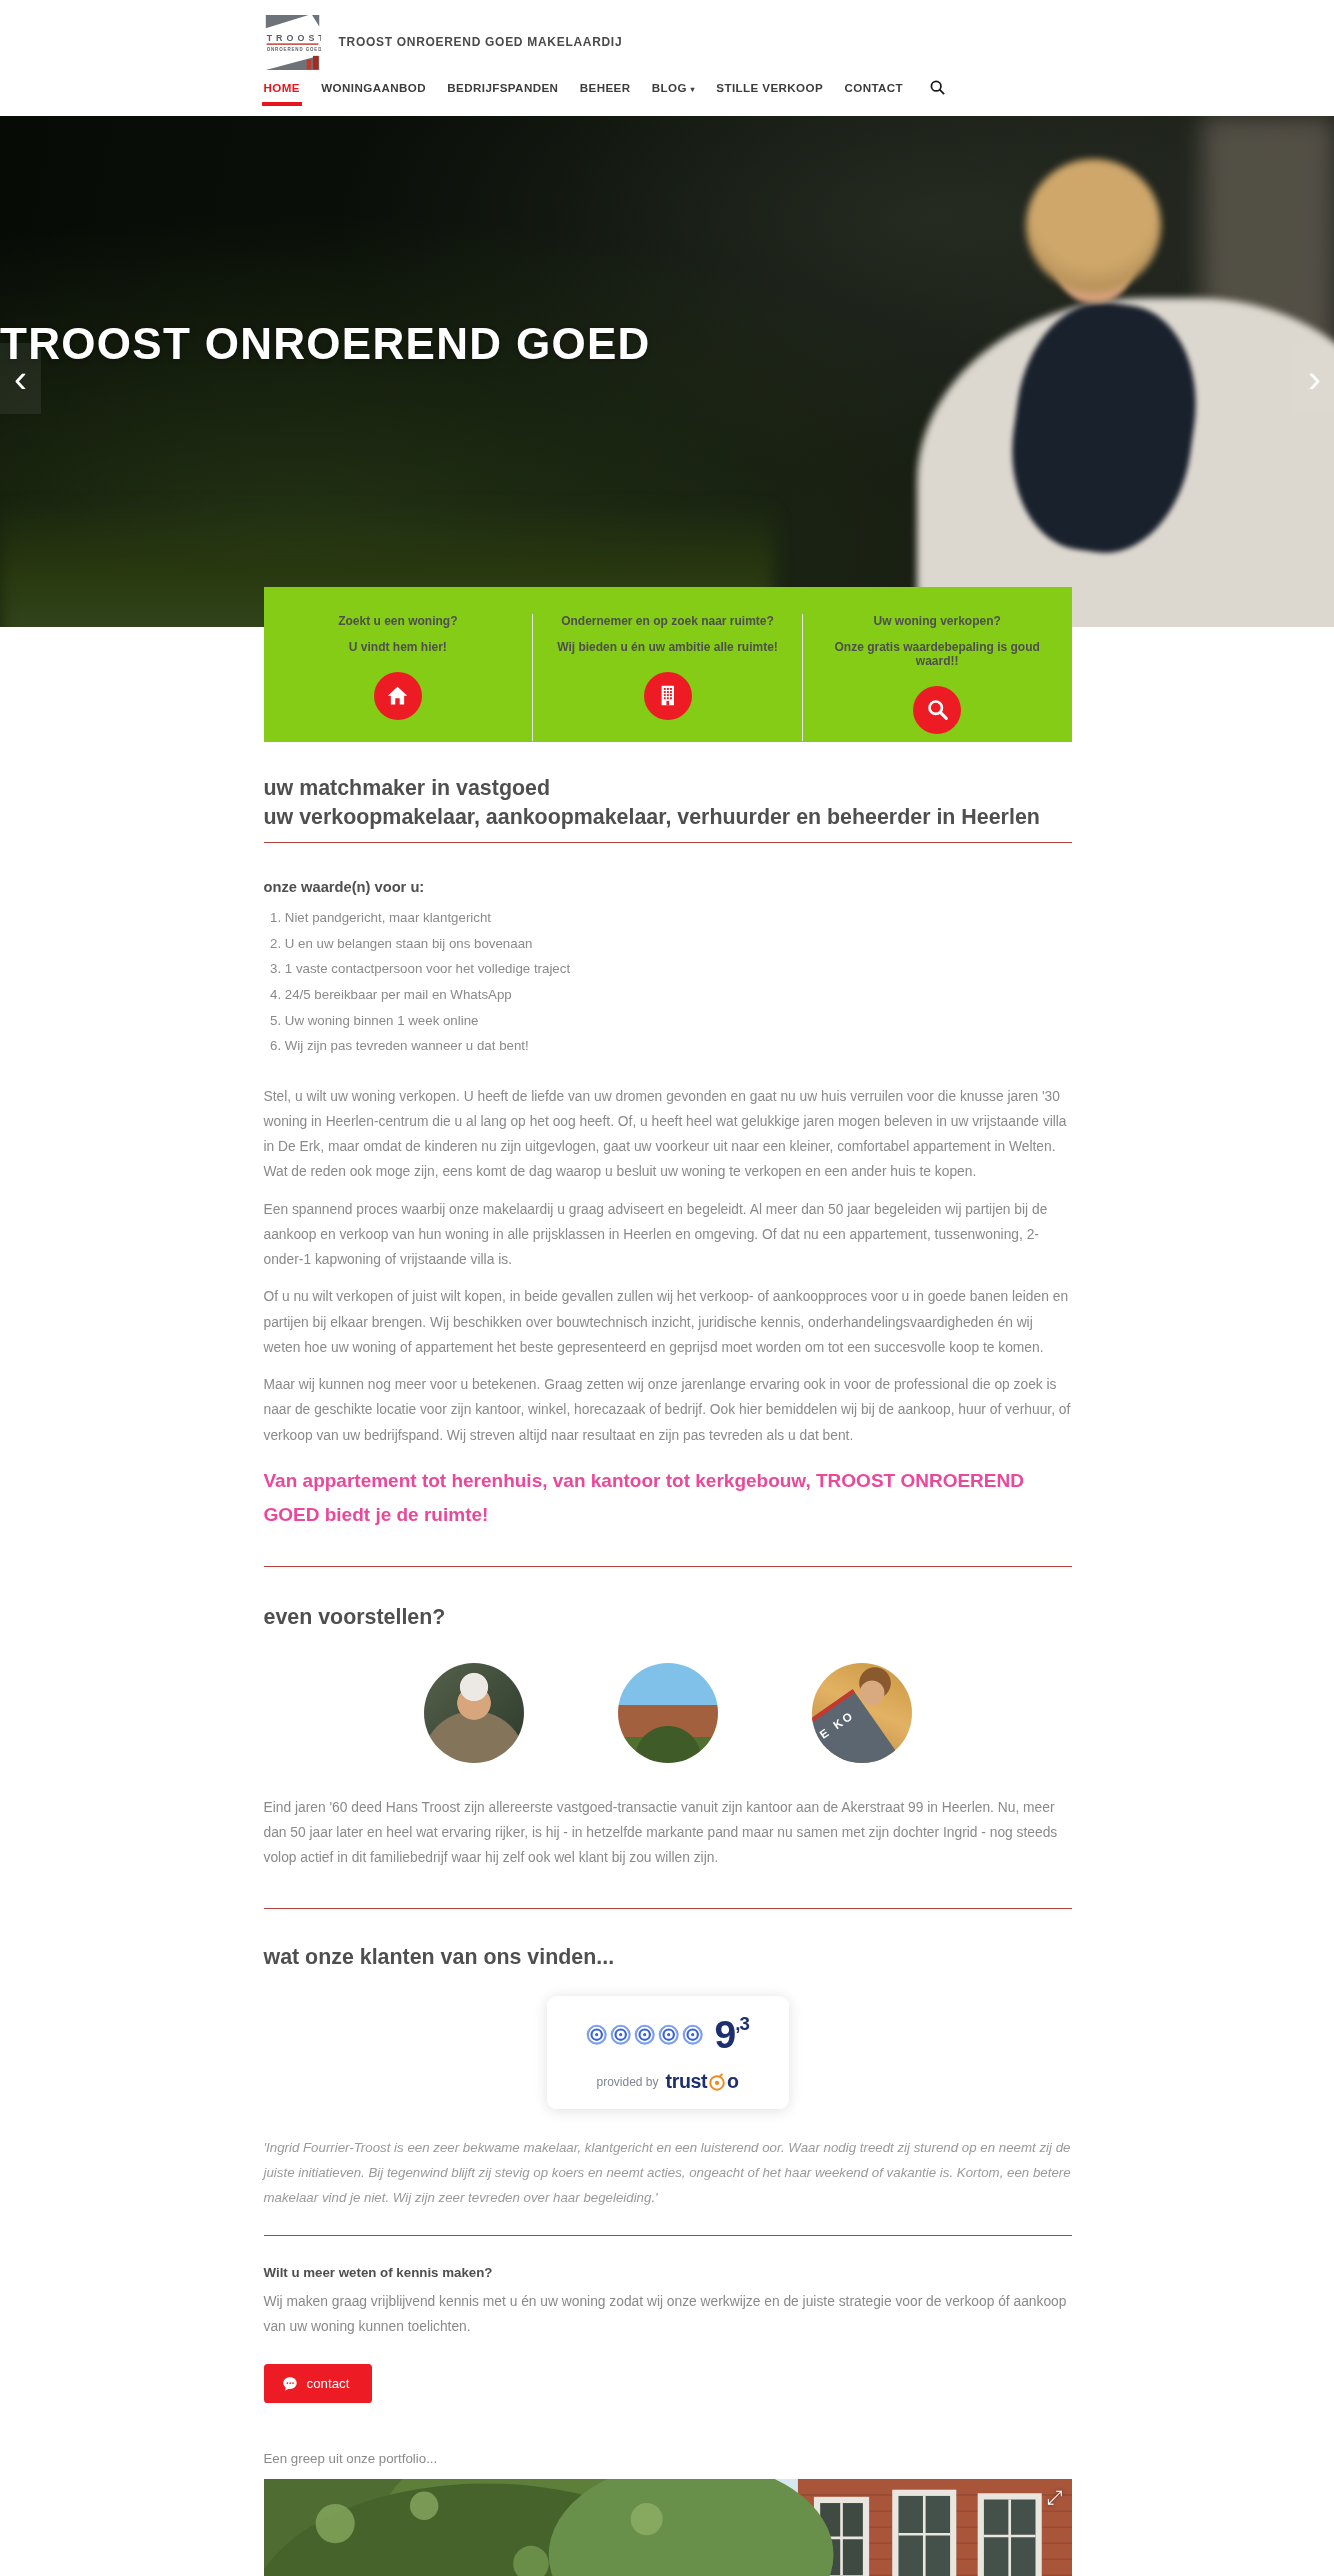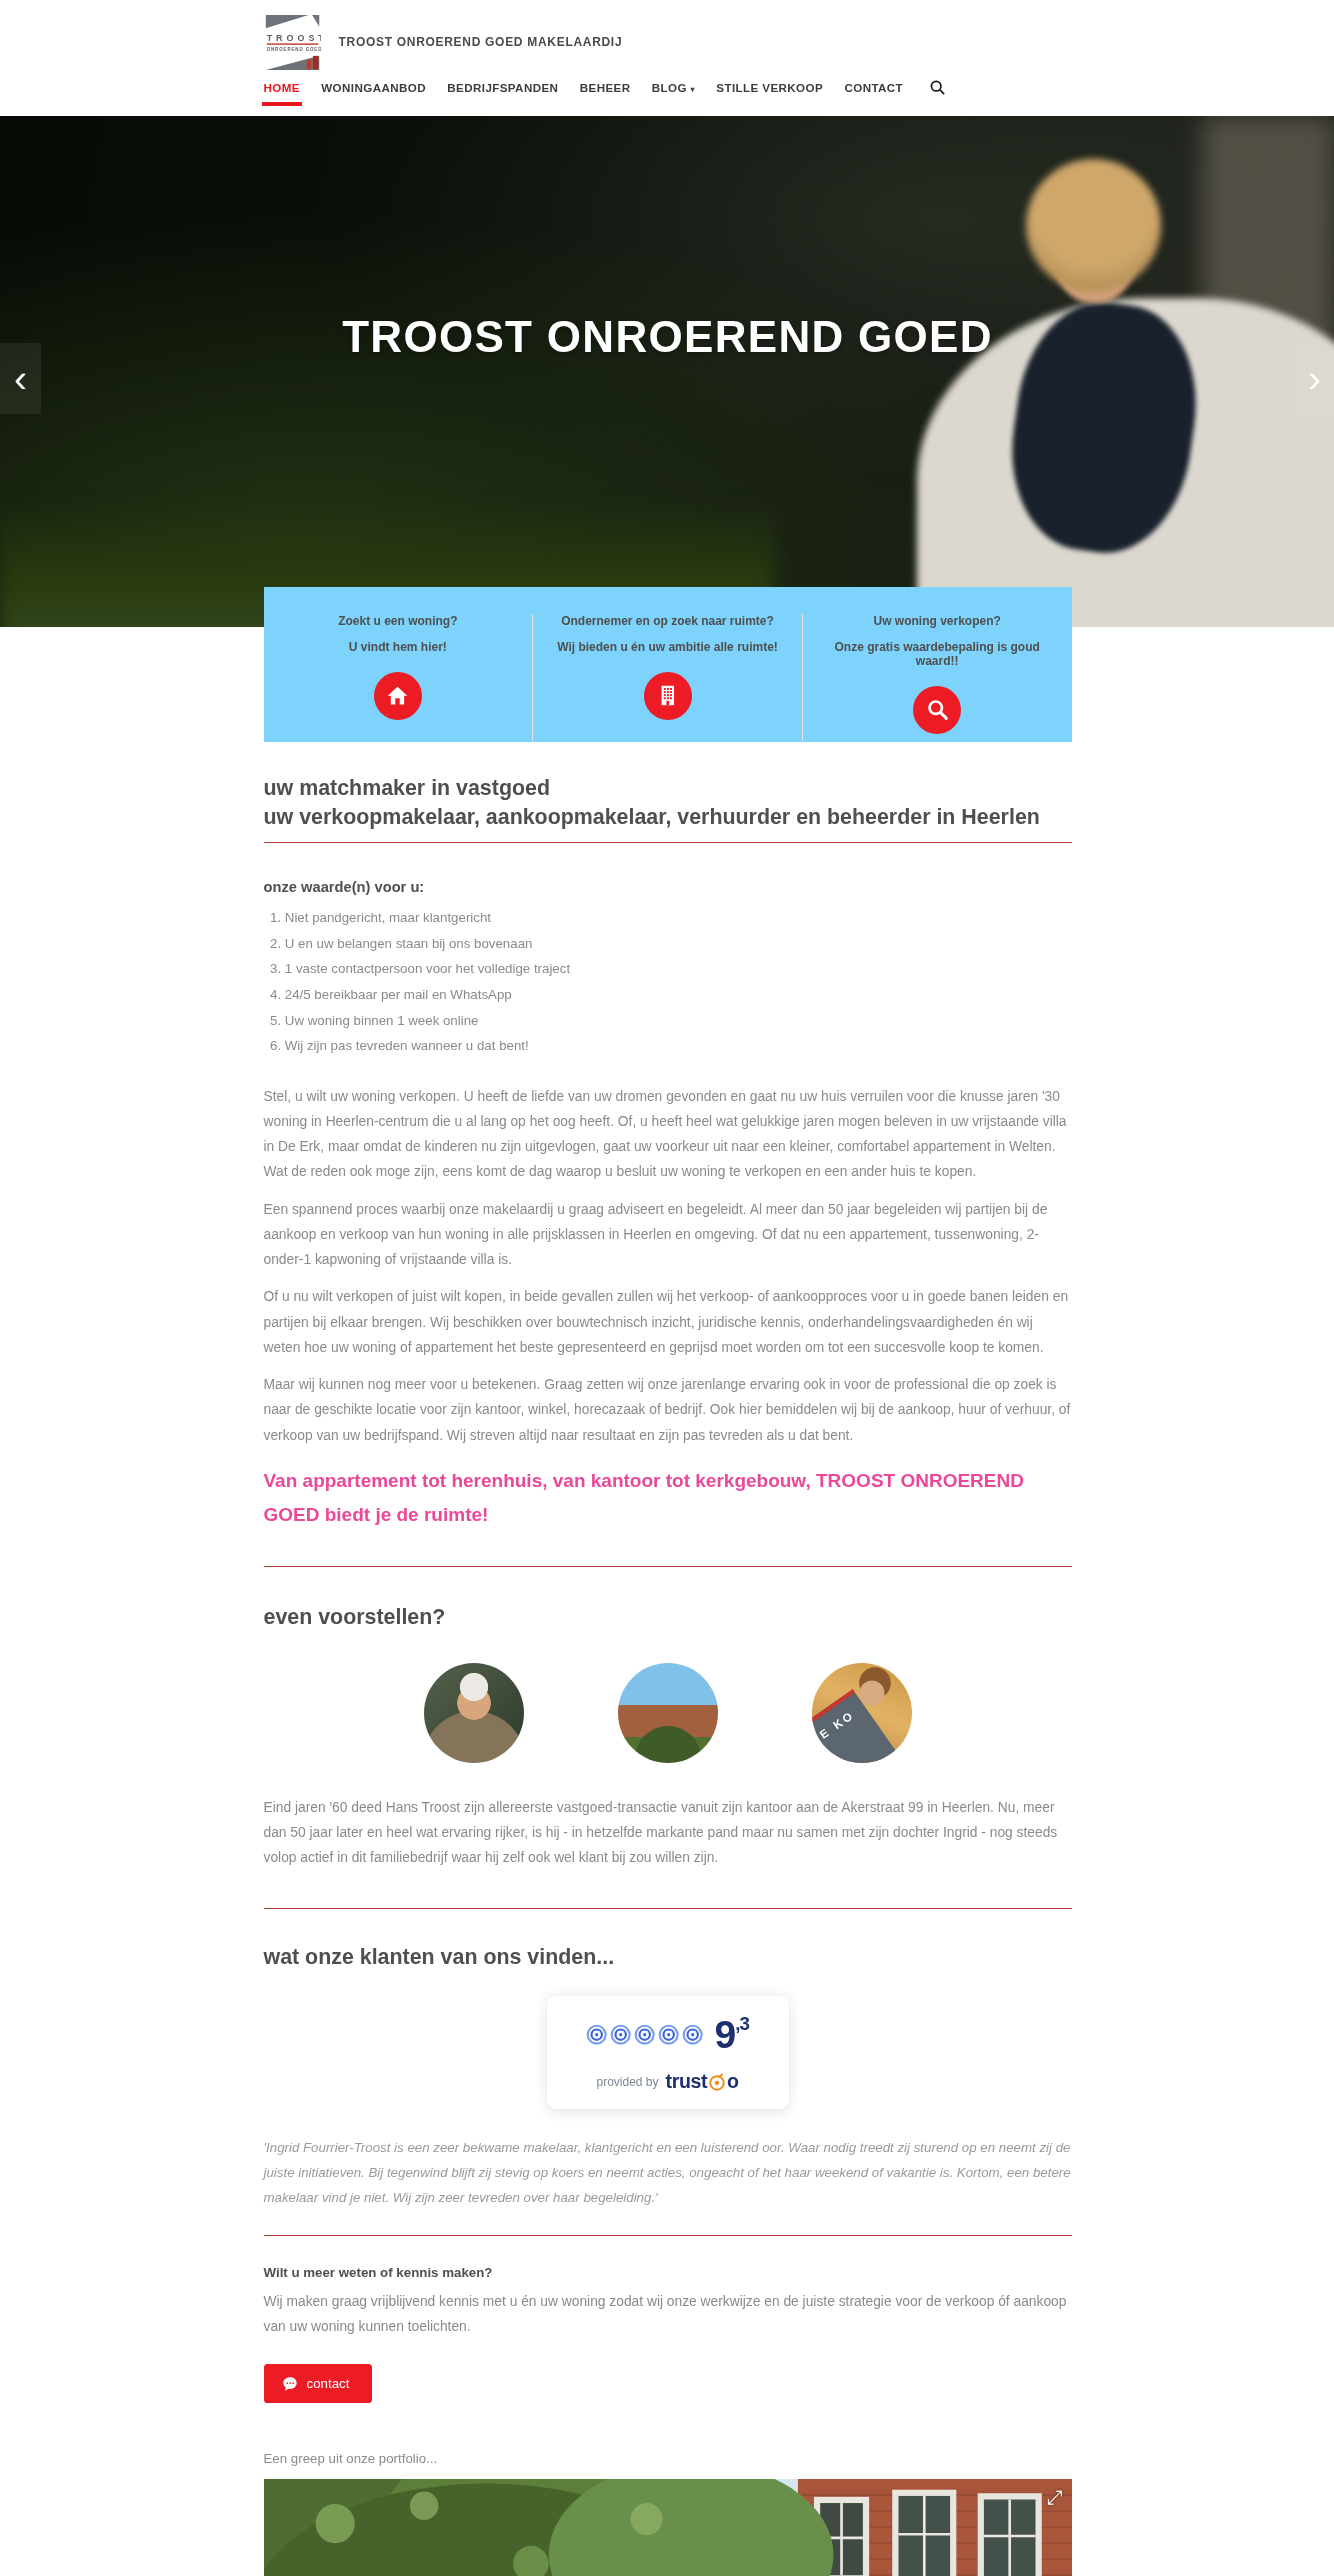--- a/index.html
+++ b/index.html
@@ -32,30 +32,30 @@
       linear-gradient(100deg,#070b06 0%,#0b110a 40%,#121710 62%,#1d1f1a 100%);
   }
   .hero .wall { position:absolute; right:0; top:0; width:133px; height:100%; background:#5f5a50; filter:blur(12.5px); opacity:.8; }
   .hero .coat { position:absolute; right:-62px; top:182px; width:480px; height:383px; background:#ddd8cf; border-radius:48% 42% 0 0; filter:blur(3.6px); }
   .hero .scarf { position:absolute; right:142px; top:187px; width:178px; height:249px; background:#19212d; border-radius:44%; filter:blur(2.7px); transform:rotate(8deg); }
   .hero .face { position:absolute; right:198px; top:78px; width:85px; height:109px; background:#d4a07a; border-radius:50% 50% 46% 46%; filter:blur(2.7px); }
   .hero .hair { position:absolute; right:174px; top:43px; width:135px; height:133px;
       background:radial-gradient(circle at 50% 35%, #cfa76b 0 55%, #9a7a44 100%); border-radius:50%; filter:blur(3.6px); }
   .hero .hedge { position:absolute; left:0; bottom:-27px; width:58%; height:151px;
       background:linear-gradient(to top,#35491f 0%,#28380f 55%, rgba(40,56,15,0)); filter:blur(8px); }
-  .hero-caption { position:absolute; left:0; right:0; top:196px; text-align:center; z-index:3; }
+  .hero-caption { position:absolute; left:0; right:0; top:203px; text-align:left; z-index:3; }
   .hero-title { color:#fff; font-size:44px; font-weight:600; letter-spacing:1.3px; text-shadow:0 0.9px 5.3px rgba(0,0,0,.35); }
   .hero-subtitle { color:#fff; font-size:18px; font-weight:700; margin-top:37px; text-shadow:0 0.9px 3.6px rgba(0,0,0,.4); }
   .hero-arrow { position:absolute; top:227px; width:41px; height:71px; z-index:4; display:flex; align-items:center; justify-content:center;
       color:#fff; font-size:39px; font-weight:300; cursor:pointer; background:rgba(255,255,255,.07); }
   .hero-arrow.prev { left:0; }
   .hero-arrow.next { right:0; background:rgba(255,255,255,.03); }
 
   
-  .cards-wrap { position:relative; z-index:5; width:808px; margin:-40px auto 0; background:#7dd3fc; display:flex; padding:27px 0 1.8px; }
+  .cards-wrap { position:relative; z-index:5; width:808px; margin:-40px auto 0; background:#84cc16; display:flex; padding:27px 0 1.8px; }
   .info-card { flex:1; text-align:center; padding:0 23px; }
   .info-card + .info-card { border-left:0.9px solid #e3e3e3; }
   .info-line1 { font-size:12px; font-weight:600; color:#4f4f4f; }
   .info-line2 { font-size:12px; font-weight:600; color:#4f4f4f; margin-top:11.6px; }
   .red-circle { width:48px; height:48px; border-radius:50%; background:#ed1c24; margin:18px auto 7.1px;
       display:flex; align-items:center; justify-content:center; cursor:pointer; }
 
   
   h2.sec { font-size:21.4px; font-weight:600; color:#4f4f4f; line-height:1.32; }
   hr.red { border:none; border-top:1.8px solid #b8413b; }

